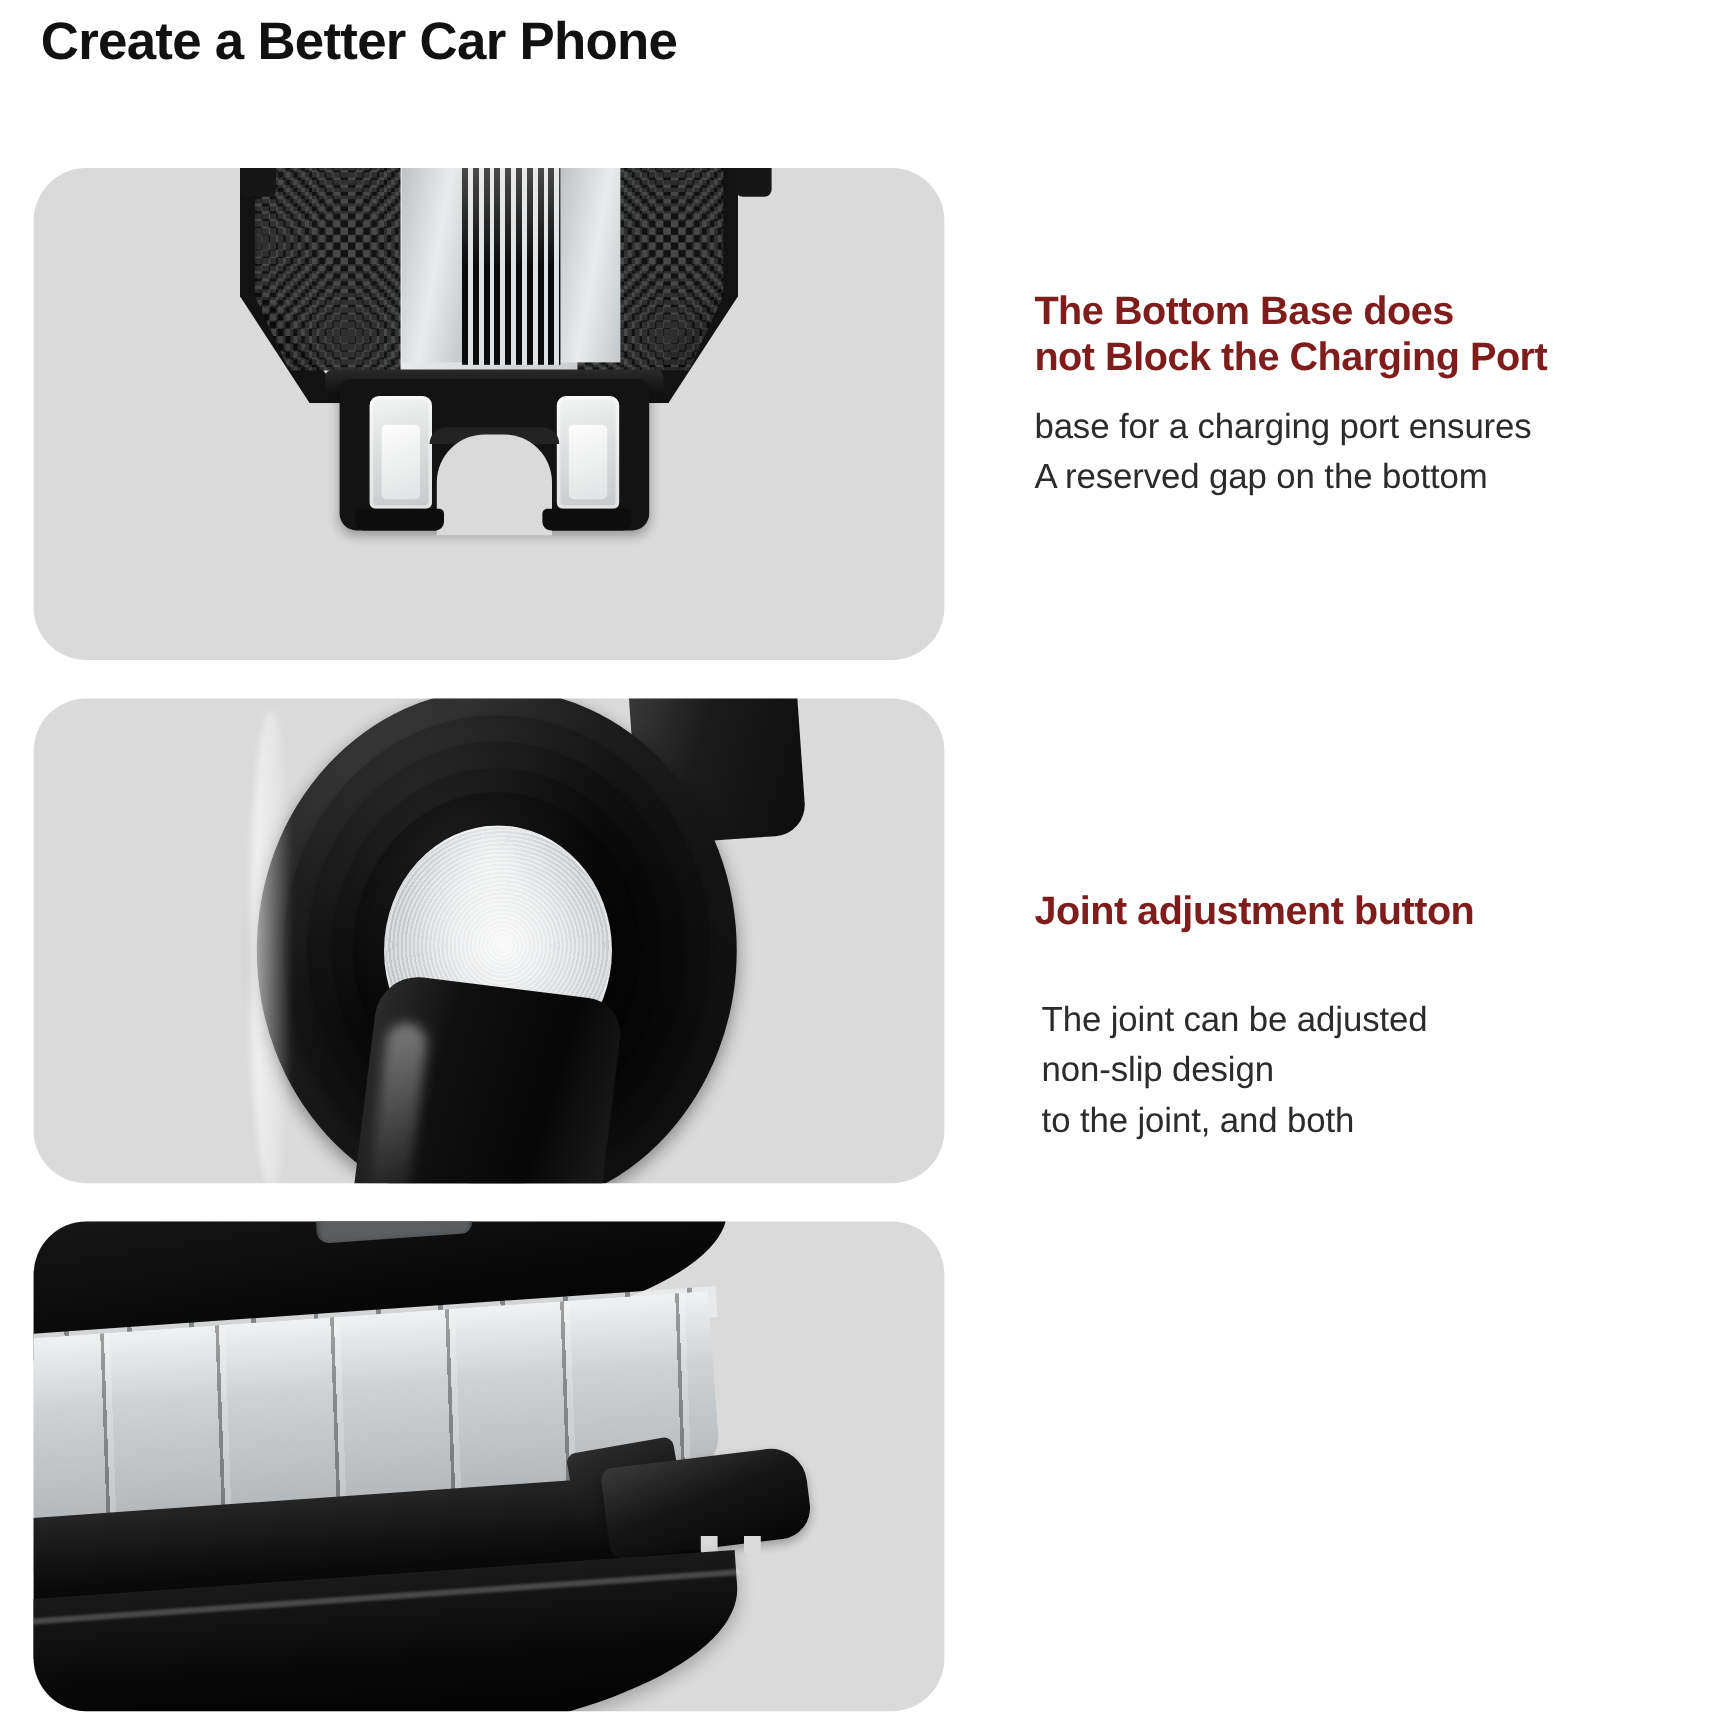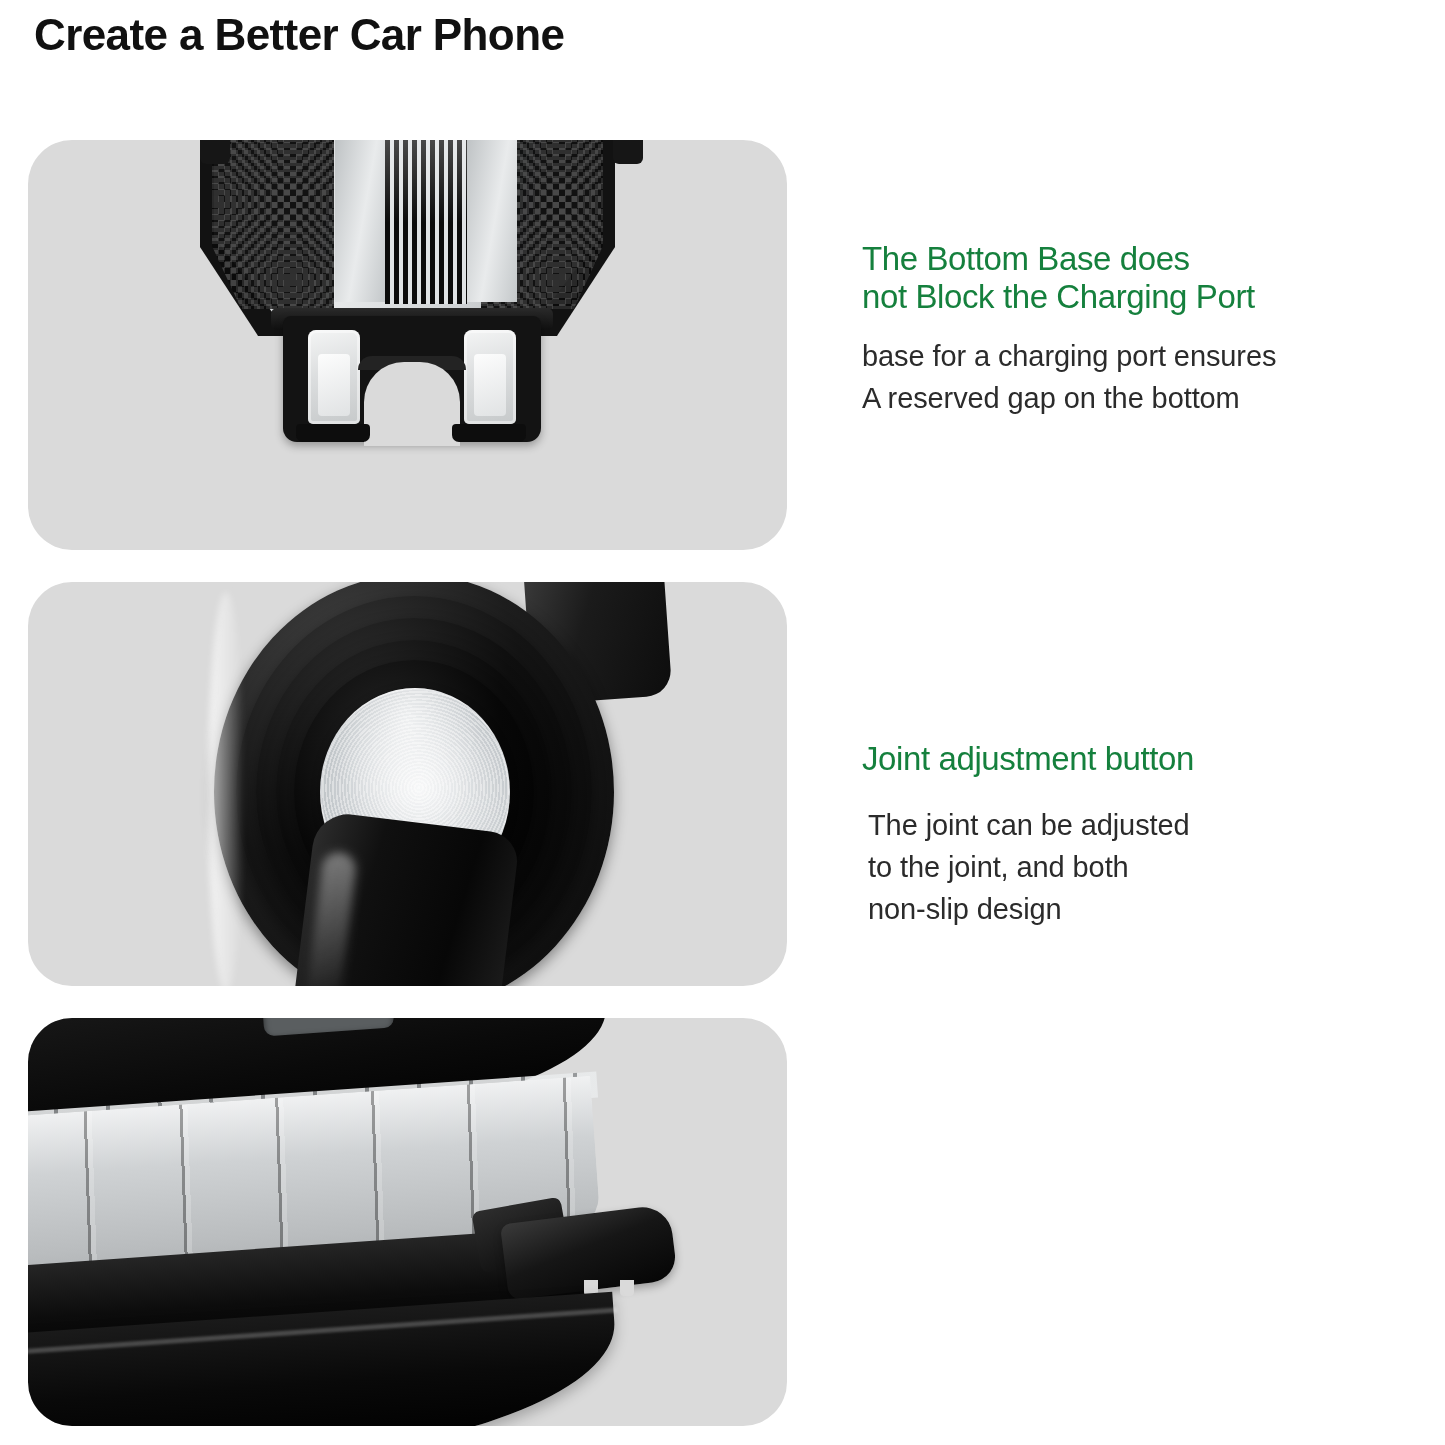--- a/index.html
+++ b/index.html
@@ -263,30 +263,30 @@
   #p3-notch-a{ left:556px; }
   #p3-notch-b{ left:592px; }
 
   
   .txt-block{ position:absolute; left:862px; width:580px; }
   #txt-1{ top:240px; }
   #txt-2{ top:740px; }
   #txt-3{ top:1118px; }
 
   .txt-head{
-    font-weight:400; font-size:33px; line-height:1.16;
-    letter-spacing:-0.4px; color:#15803d; font-stretch:condensed;
+    font-weight:700; font-size:33px; line-height:1.16;
+    letter-spacing:-0.4px; color:#7f1d1d; font-stretch:condensed;
   }
   .txt-head .hl{ display:block; white-space:nowrap; }
   .txt-body{
     margin-top:18px; font-weight:400; font-size:29px; line-height:1.45;
     color:#2b2b2b; letter-spacing:-0.1px;
   }
   .txt-body .bl{ display:block; white-space:nowrap; }
-  #txt-2 .txt-body{ margin-top:26px; margin-left:6px; }
+  #txt-2 .txt-body{ margin-top:51px; margin-left:6px; }
   #txt-3 .txt-body{ margin-top:20px; }
 </style>
 </head>
 <body>
 
 <div class="page-title">
   <span class="tl">Create a Better Car Phone</span>
 </div>
 
 <div class="panel" id="panel-1">
@@ -356,19 +356,19 @@
     <span class="bl">A reserved gap on the bottom</span>
   </div>
 </div>
 
 <div class="txt-block" id="txt-2">
   <div class="txt-head">
     <span class="hl">Joint adjustment button</span>
   </div>
   <div class="txt-body">
     <span class="bl">The joint can be adjusted</span>
+    <span class="bl">non-slip design</span>
     <span class="bl">to the joint, and both</span>
-    <span class="bl">non-slip design</span>
   </div>
 </div>
 
 <div class="txt-block" id="txt-3">
 </div>
 
 </body></html>

